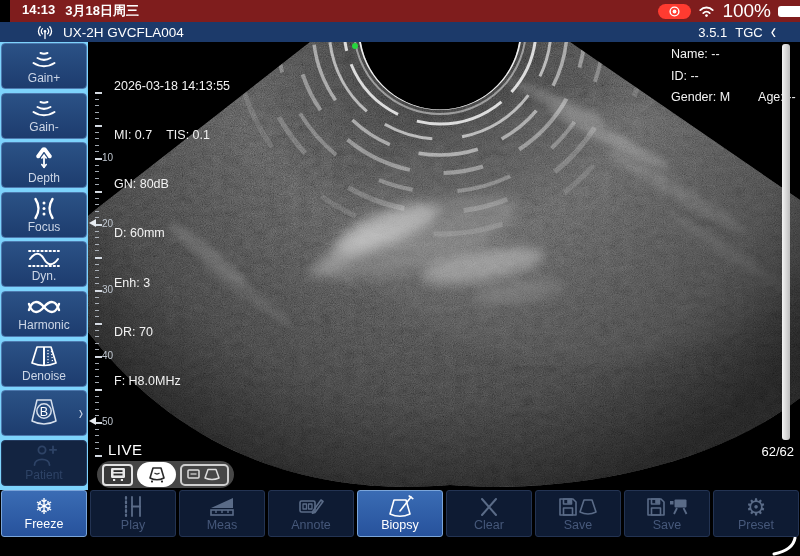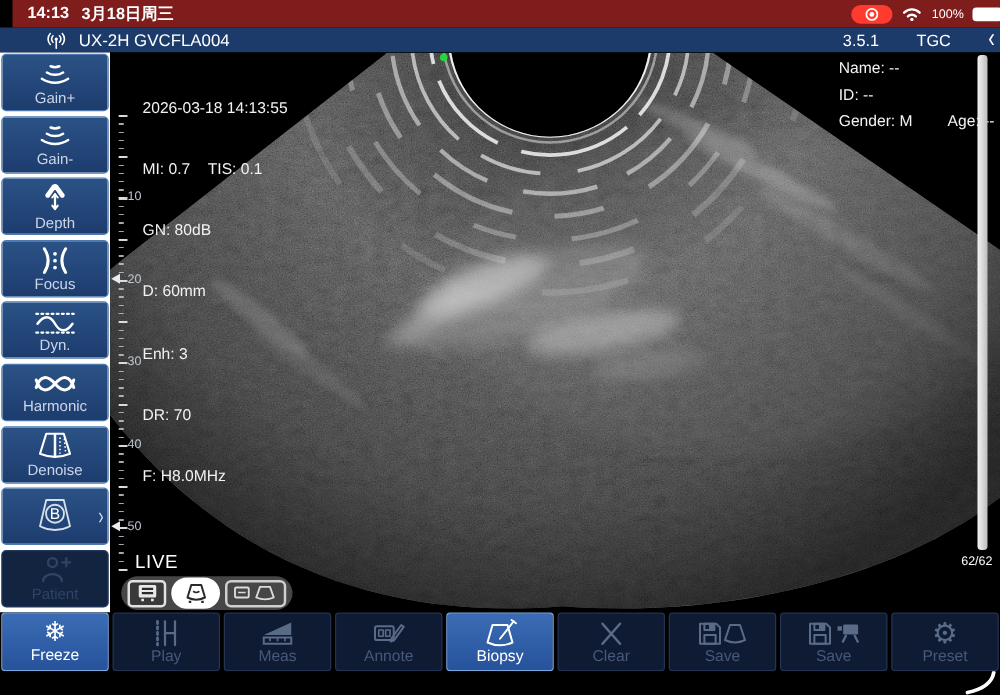--- a/index.html
+++ b/index.html
@@ -8,34 +8,34 @@
   #app { position:relative; width:800px; height:556px; background:#000; overflow:hidden; }
 
   
   .status-bar { position:absolute; left:10px; top:0; width:800px; height:22px; background:#7f1d1d;
     display:flex; align-items:center; color:#fff; font-size:13px; }
   .status-left { display:flex; gap:10px; margin-left:12px; font-weight:700; }
   .status-right { margin-left:auto; display:flex; align-items:center; gap:7px; margin-right:8px; }
   .rec-pill { width:33px; height:15px; border-radius:8px; background:#ff3b30; display:flex; align-items:center; justify-content:center; }
   .bat-body { width:24px; height:11px; background:#fff; border-radius:3px; position:relative; }
   .bat-body::after { content:""; position:absolute; right:-4px; top:3px; width:2.5px; height:5px; background:#fff; border-radius:0 2px 2px 0; }
-  .pct { font-size:10px; font-weight:400; }
+  .pct { font-size:19px; font-weight:400; }
 
   
   .app-bar { position:absolute; left:0; top:22px; width:800px; height:20px; background:#1c3a6a;
     display:flex; align-items:center; color:#fff; font-size:13.5px; }
   .app-left { display:flex; align-items:center; gap:9px; margin-left:36px;text-align:right; }
-  .app-right { margin-left:auto; display:flex; align-items:center; gap:30px; margin-right:4px; font-size:13px; }
+  .app-right { margin-left:auto; display:flex; align-items:center; gap:8px; margin-right:24px; font-size:13px; }
   .tgc-chevron { font-size:16px; line-height:1; transform:scaleY(1.4); font-weight:400; }
 
   
   .main { position:absolute; left:0; top:42px; width:800px; height:448px; display:flex; }
 
   
-  .sidebar { width:88px; height:448px; background:#ffffff; padding-top:1px; }
+  .sidebar { width:88px; height:448px; background:#7dd3fc; padding-top:1px; }
   .sbtn { position:relative; height:46px; margin:0 1px 3.6px 1px; border:1px solid #4d79ae; border-radius:4px;
     background:linear-gradient(#2b5286,#1d3c6e);
     display:flex; flex-direction:column; align-items:center; justify-content:center; gap:1px; cursor:pointer; }
   .sbtn .lbl { font-size:12px; color:#ccd6e6; line-height:12px; }
   .sbtn.disabled { background:#132441; border-color:#233a5e; }
   .sbtn.disabled .lbl { color:#2e4366; }
   .sbtn .side-chevron { position:absolute; right:3px; top:50%; transform:translateY(-55%) scaleY(1.5); color:#cfd9ea; font-size:13px; }
 
   
   .viewport { position:relative; width:712px; height:448px; background:#000; overflow:hidden; }
@@ -53,21 +53,21 @@
   
   .ruler-ticks { position:absolute; left:7px; top:50px; width:3.5px; height:366px;
     background:repeating-linear-gradient(to bottom, rgba(190,198,208,.85) 0 1px, transparent 1px 6.6px); }
   .ruler-ticks::before { content:""; position:absolute; left:0; top:0; width:6.5px; height:366px;
     background:repeating-linear-gradient(to bottom, rgba(220,226,234,.95) 0 1.6px, transparent 1.6px 33px); }
   .ruler-label { position:absolute; left:14px; color:#bfc6cf; font-size:10px; }
   .ruler-marker { position:absolute; left:1px; width:0; height:0;
     border-top:4.5px solid transparent; border-bottom:4.5px solid transparent; border-right:7px solid #e9edf2; }
 
   .live-label { position:absolute; left:20px; top:399px; color:#fff; font-size:15px; letter-spacing:.5px; }
-  .frame-counter { position:absolute; right:6px; top:402px; color:#fff; font-size:10px; }
+  .frame-counter { position:absolute; right:6px; top:402px; color:#fff; font-size:13px; }
 
   
   .layout-selector { position:absolute; left:9px; top:419px; width:137px; height:27px; border-radius:14px;
     background:rgba(128,128,128,.55); display:flex; align-items:center; }
   .seg { display:flex; align-items:center; justify-content:center; cursor:pointer; }
   .seg-report { width:31px; height:22px; margin-left:5px; border:2px solid #e2e2e2; border-radius:4px; background:rgba(20,20,20,.25); }
   .seg-image { width:39px; height:25px; margin-left:4px; border-radius:12.5px; background:#fff; }
   .seg-split { width:49px; height:22px; margin-left:4px; border:2px solid #cfcfcf; border-radius:5px; }
 
   

